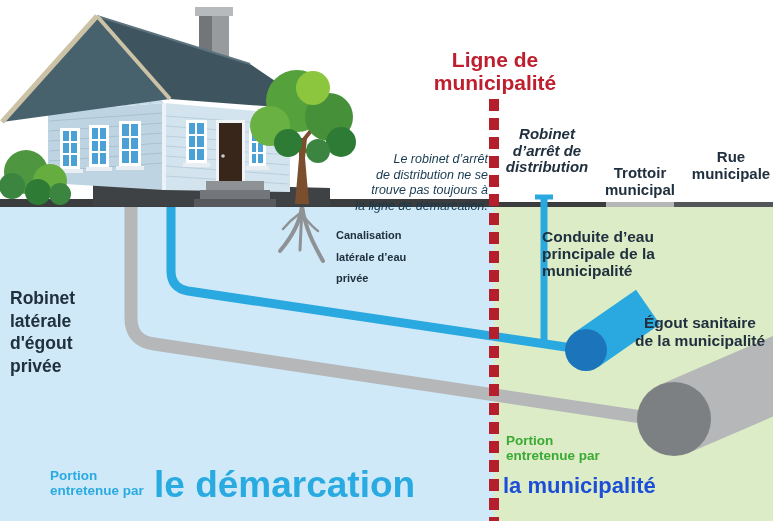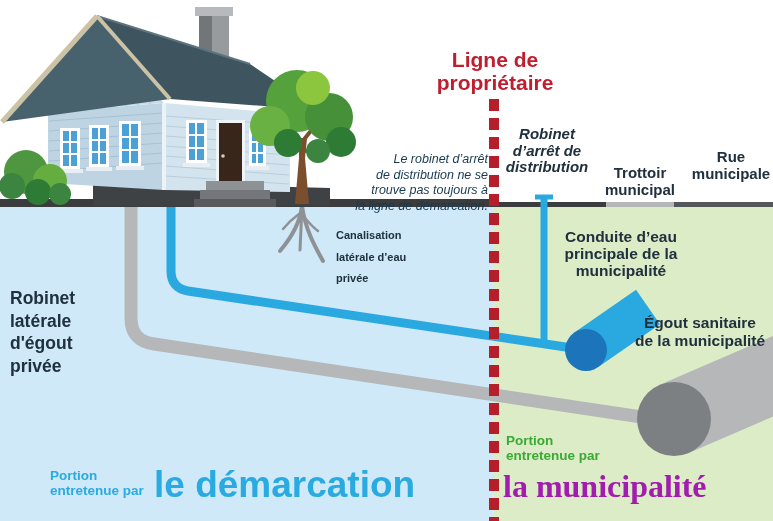--- a/index.html
+++ b/index.html
@@ -10,26 +10,26 @@
   .stage svg{position:absolute;left:0;top:0;}
   .lbl{position:absolute;white-space:pre-line;}
   .dark{color:#20303e;font-weight:bold;}
   #title{left:408px;top:48px;width:174px;text-align:center;font-size:21px;line-height:23px;font-weight:bold;color:#be1e2d;}
   #note{left:312px;top:124px;width:176px;text-align:right;font-style:italic;font-size:12.5px;line-height:15.5px;color:#17394f;margin-top:28px;}
   #robinet{left:494px;top:126px;width:106px;text-align:center;font-size:15px;line-height:16.5px;font-style:italic;}
   #trottoir{left:597px;top:149px;width:86px;text-align:center;font-size:15px;line-height:16.5px;margin-top:16px;}
   #rue{left:687px;top:149px;width:88px;text-align:center;font-size:15px;line-height:16.5px;}
   #canalisation{left:336px;top:225px;width:160px;font-size:11px;line-height:21.5px;}
   #egout-prive{left:10px;top:287px;width:140px;font-size:17.5px;line-height:22.5px;}
-  #eau-principale{left:542px;top:228px;width:158px;text-align:center;font-size:15.5px;line-height:17px;}
+  #eau-principale{left:542px;top:228px;width:158px;font-size:15.5px;line-height:17px;}
   #egout-sanitaire{left:624px;top:314px;width:152px;text-align:center;font-size:15.5px;line-height:17.5px;}
   #owner-small{left:50px;top:468px;width:130px;font-size:13.5px;line-height:15px;font-weight:bold;color:#29abe2;}
   #owner-big{left:154px;top:464px;font-size:37px;line-height:42px;font-weight:bold;color:#29abe2;white-space:nowrap;}
   #muni-small{left:506px;top:433px;width:140px;font-size:13.5px;line-height:15px;font-weight:bold;color:#3aaa35;}
-  #muni-big{left:503px;top:468px;font-size:32px;line-height:36px;font-weight:bold;color:#a21caf;white-space:nowrap;font-family:Liberation Serif, serif;}
+  #muni-big{left:503px;top:468px;font-size:22px;line-height:36px;font-weight:bold;color:#1d4ed8;white-space:nowrap;}
 </style>
 </head>
 <body>
 
 <div class="stage">
 
   <svg width="773" height="521" viewBox="0 0 773 521">
 
     <rect x="0" y="206" width="494" height="315" fill="#cfe9f8"></rect>
     <rect x="494" y="206" width="279" height="315" fill="#dcecc6"></rect>
@@ -186,21 +186,21 @@
       <circle cx="313" cy="88" r="17" fill="#8cc63f"></circle>
       <circle cx="341" cy="142" r="15" fill="#2e7b36"></circle>
       <circle cx="288" cy="143" r="14" fill="#2e7b36"></circle>
       <circle cx="318" cy="151" r="12" fill="#3b8540"></circle>
     </g>
 
     <line x1="494" y1="99" x2="494" y2="521" stroke="#b41f2b" stroke-width="10" stroke-dasharray="12 7"></line>
   </svg>
 
   <div class="lbl" id="title">Ligne de
-propriétaire</div>
+municipalité</div>
   <div class="lbl" id="note">Le robinet d’arrêt
 de distribution ne se
 trouve pas toujours à
 la ligne de démarcation.</div>
   <div class="lbl dark" id="robinet">Robinet
 d’arrêt de
 distribution</div>
   <div class="lbl dark" id="trottoir">Trottoir
 municipal</div>
   <div class="lbl dark" id="rue">Rue

